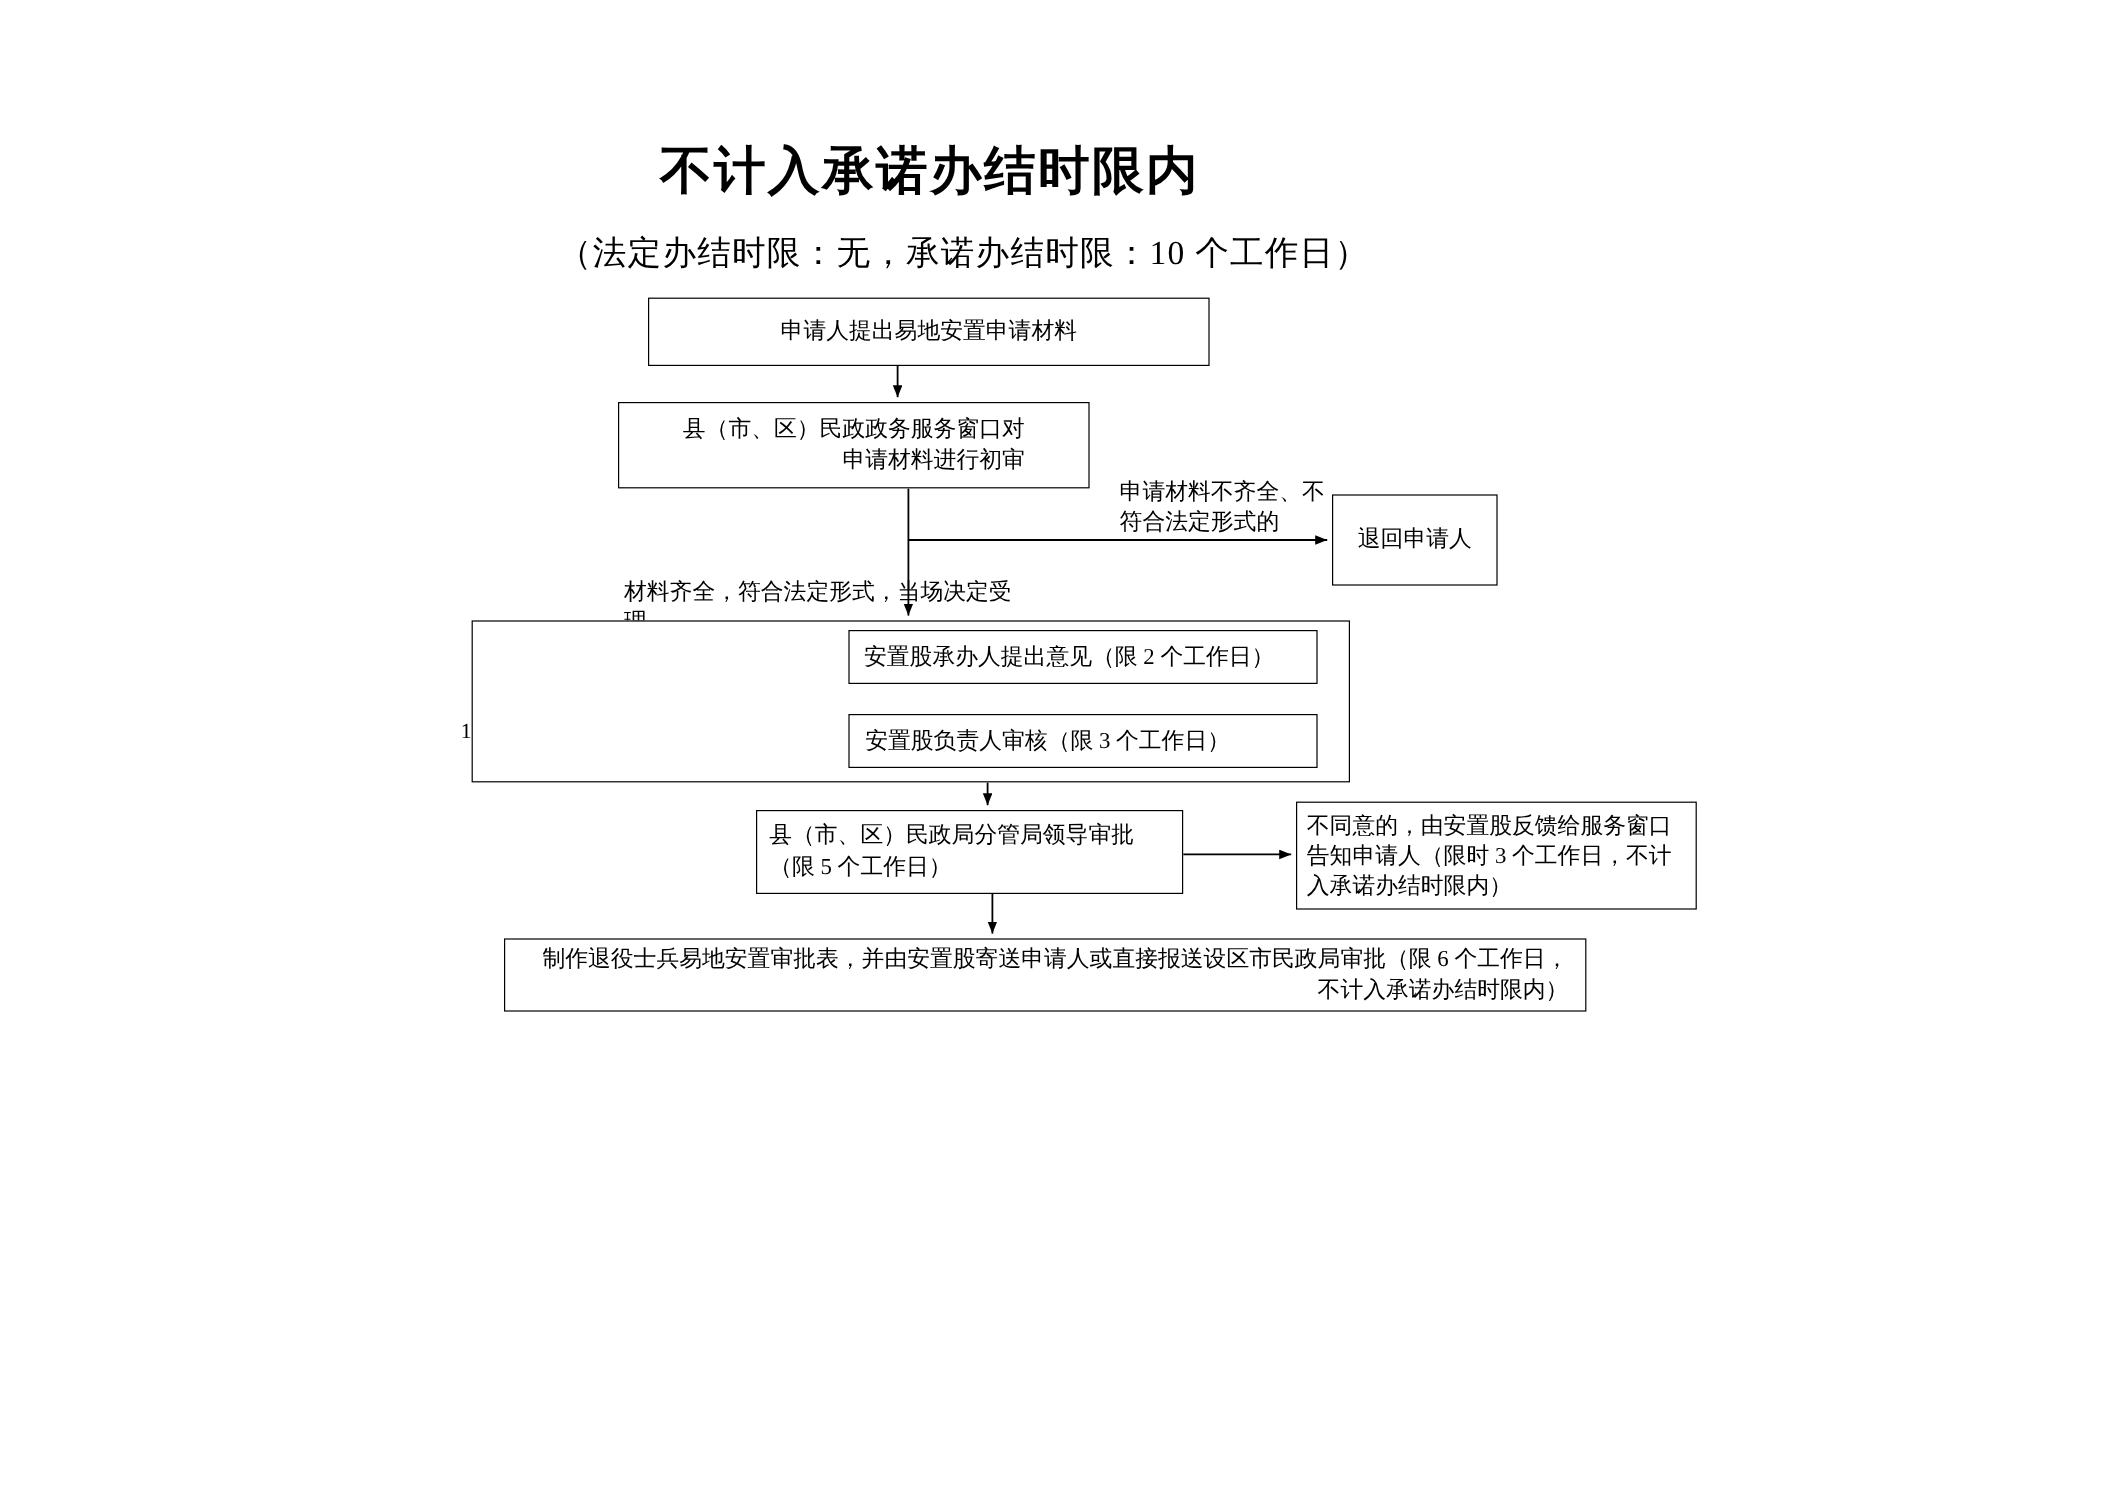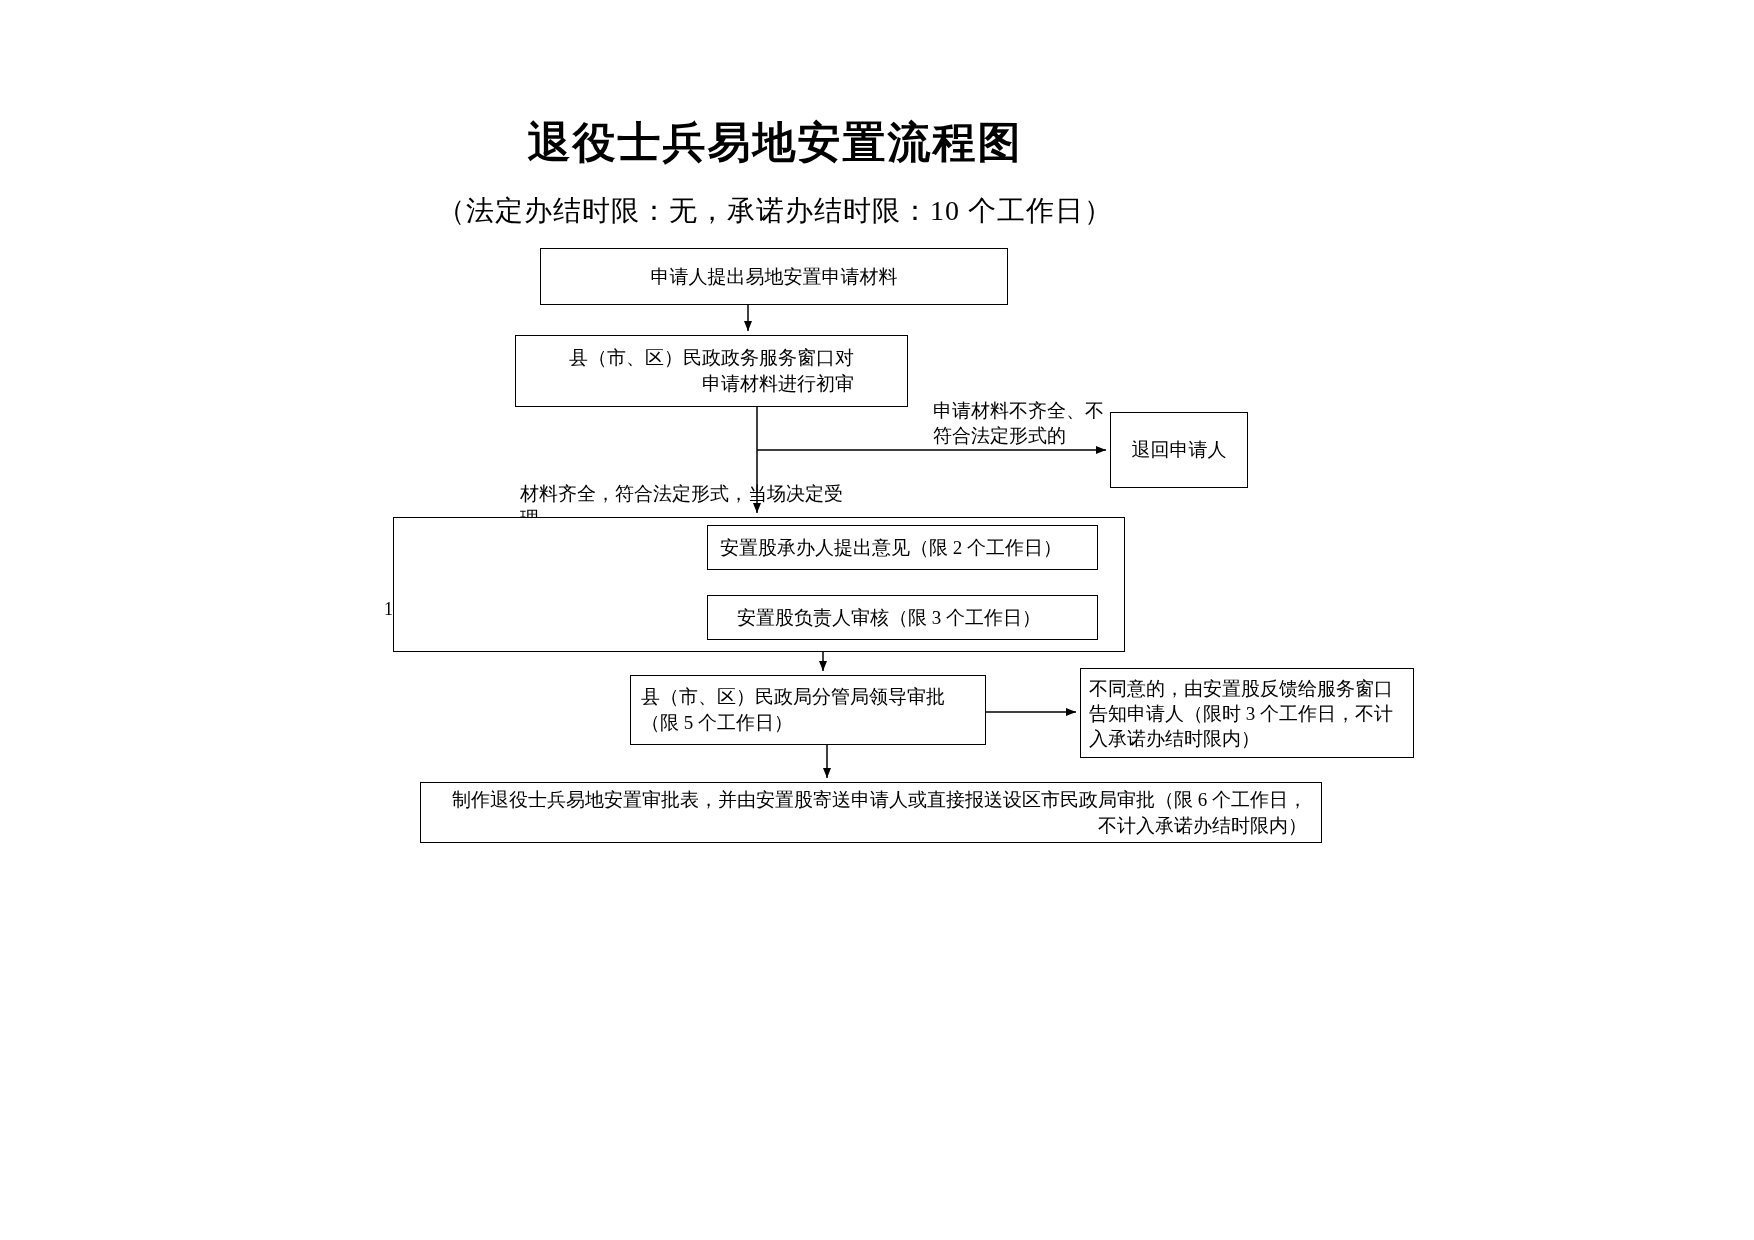--- a/index.html
+++ b/index.html
@@ -27,20 +27,21 @@
     letter-spacing: 2px;
   }
   .subtitle {
     position: absolute;
     left: 0;
     top: 192px;
     width: 1550px;
     text-align: center;
     font-size: 28px;
     letter-spacing: 1px;
+    padding-left: 28px;
   }
   .box {
     position: absolute;
     border: 1px solid #000000;
     box-sizing: border-box;
     font-size: 19px;
     line-height: 26px;
     display: flex;
     align-items: center;
     justify-content: center;
@@ -72,21 +73,21 @@
   }
   
   #box-apply          { left: 540px;  top: 248px; width: 468px; height: 57px; }
   #box-initial-review { left: 515px;  top: 335px; width: 393px; height: 72px; }
   #box-return         { left: 1110px; top: 412px; width: 138px; height: 76px; }
   #label-reject       { left: 933px;  top: 398px; width: 190px; }
   #label-accept       { left: 520px;  top: 481px; width: 330px; }
   #box-group          { left: 393px;  top: 517px; width: 732px; height: 135px; }
   #label-group        { left: 410px;  top: 527px; width: 300px; }
   #box-opinion        { left: 707px;  top: 525px; width: 391px; height: 45px; padding-left: 12px; }
-  #box-chief          { left: 707px;  top: 595px; width: 391px; height: 45px; padding-left: 29px; }
+  #box-chief          { left: 707px;  top: 595px; width: 391px; height: 45px; padding-left: 13px; }
   #box-approval       { left: 630px;  top: 675px; width: 356px; height: 70px; padding: 4px 10px; }
   #box-disagree       { left: 1080px; top: 668px; width: 334px; height: 90px; padding: 18px 8px; line-height: 25px; }
   #box-final          { left: 420px;  top: 782px; width: 902px; height: 61px; padding: 4px 14px; }
   #page-mark          { left: 384px;  top: 597px; font-size: 18px; }
 </style>
 </head>
 <body>
 
 <div id="canvas">
 
@@ -105,21 +106,21 @@
 
     <line x1="823" y1="570" x2="823" y2="591" stroke="#000" stroke-width="1.5" marker-end="url(#arrowhead)"></line>
 
     <line x1="823" y1="652" x2="823" y2="671" stroke="#000" stroke-width="1.5" marker-end="url(#arrowhead)"></line>
 
     <line x1="986" y1="712" x2="1076" y2="712" stroke="#000" stroke-width="1.5" marker-end="url(#arrowhead)"></line>
 
     <line x1="827" y1="745" x2="827" y2="778" stroke="#000" stroke-width="1.5" marker-end="url(#arrowhead)"></line>
   </svg>
 
-  <div class="title">退役士兵易地安置流程图</div>
+  <div class="title">不计入承诺办结时限内</div>
   <div class="subtitle">（法定办结时限：无，承诺办结时限：10 个工作日）</div>
 
   <div class="box" id="box-apply">申请人提出易地安置申请材料</div>
 
   <div class="box" id="box-initial-review">县（市、区）民政政务服务窗口对
 申请材料进行初审</div>
 
   <div class="label" id="label-reject">申请材料不齐全、不
 符合法定形式的</div>
 

